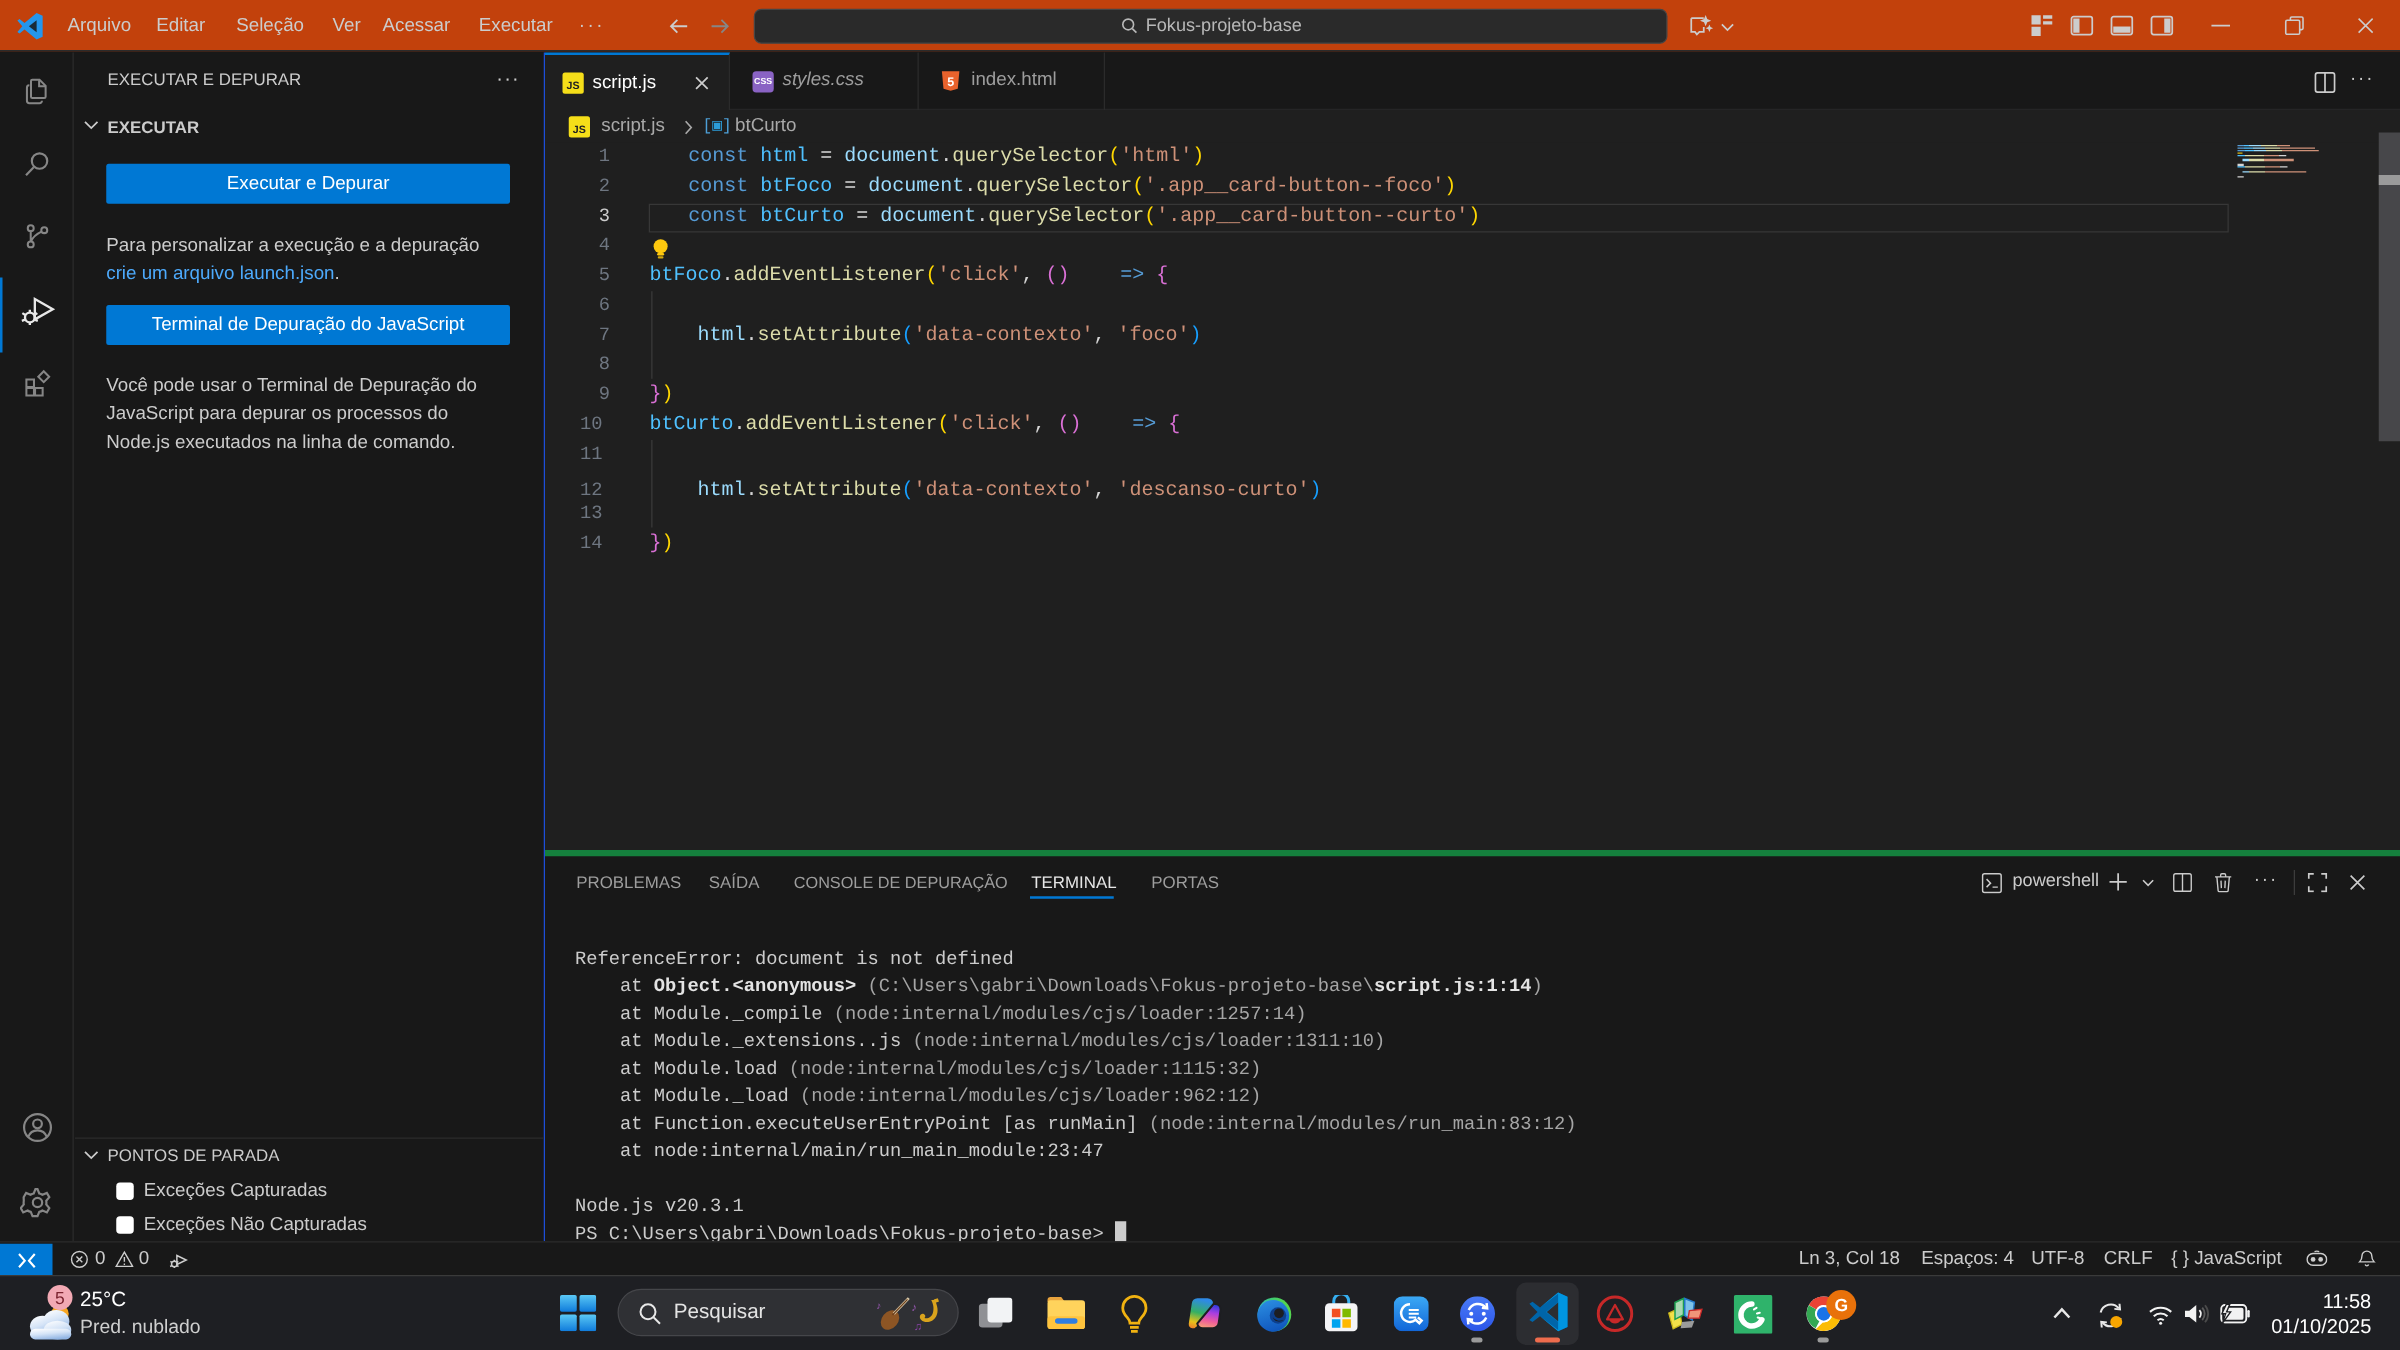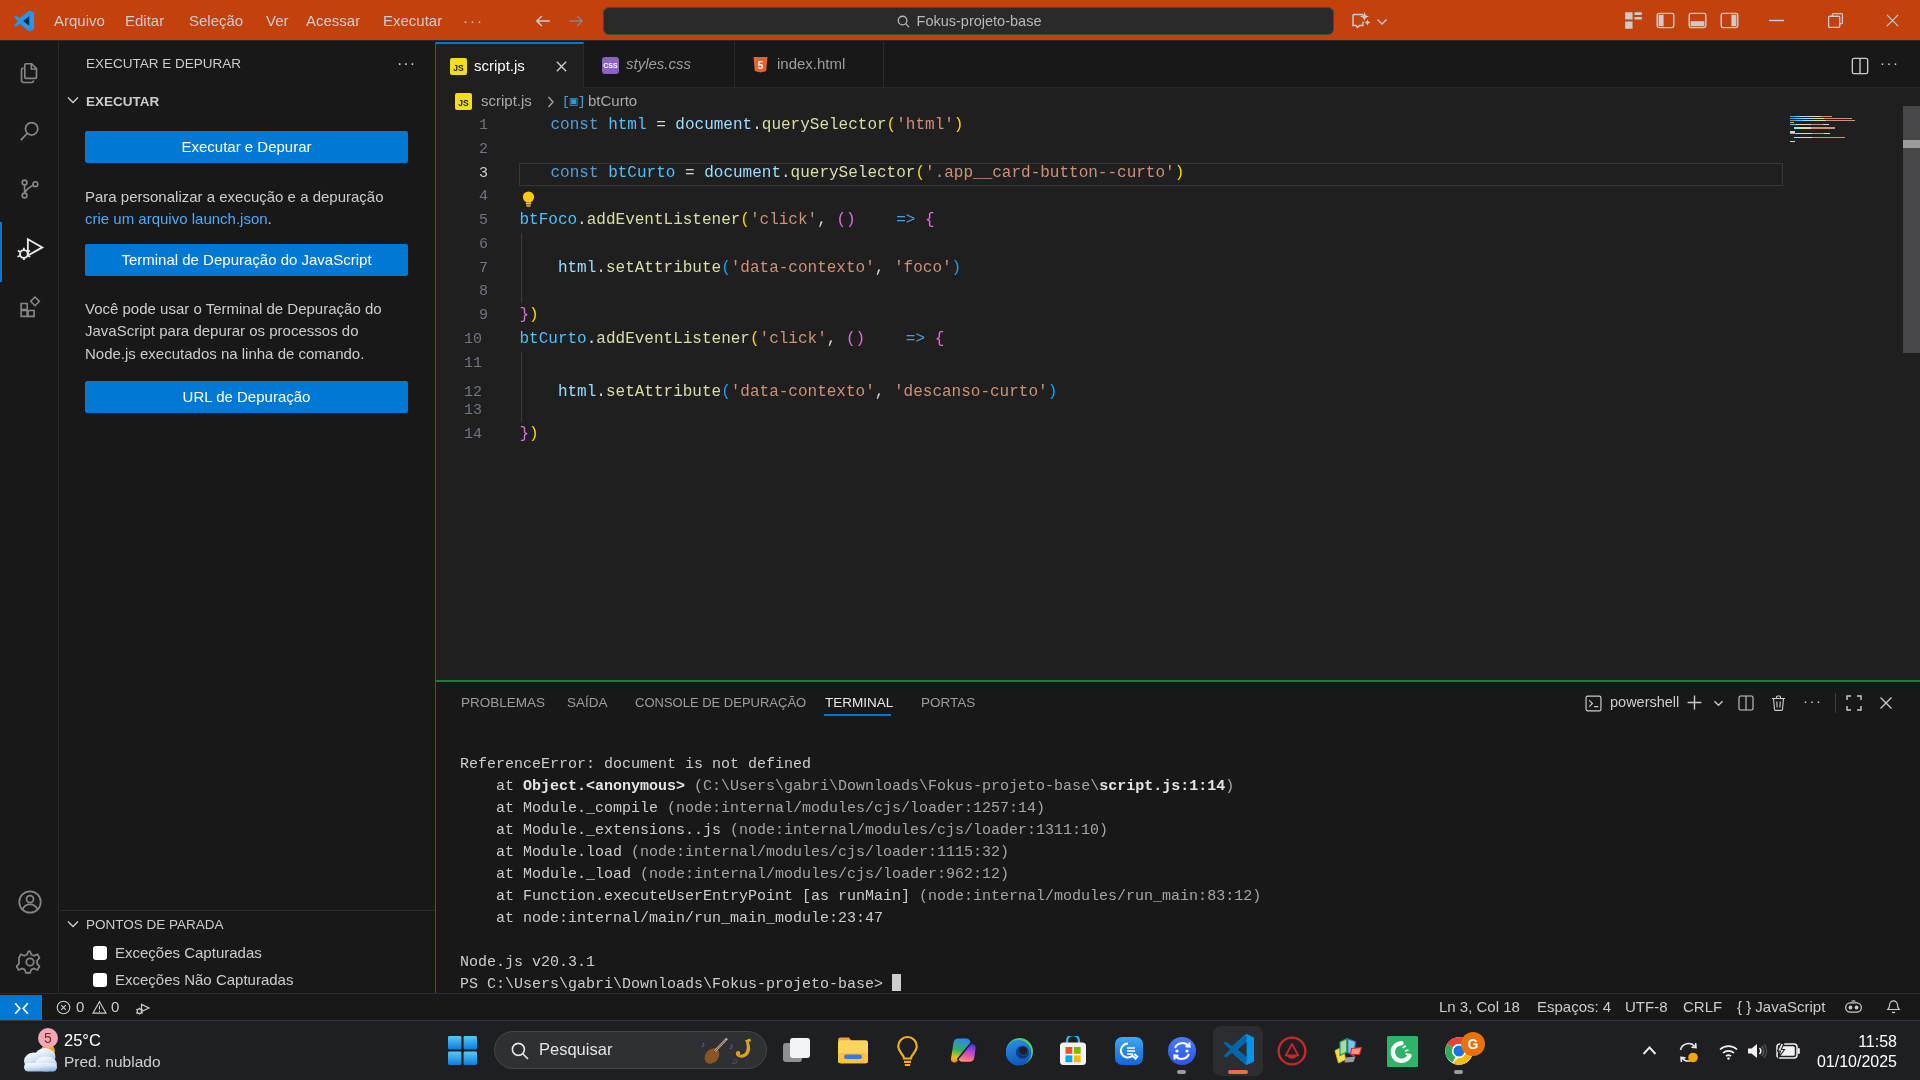--- a/index.html
+++ b/index.html
@@ -39,21 +39,21 @@
   .o { color:#d4d4d4; } .m { color:#dcdcaa; } .s { color:#ce9178; }
   .b1 { color:#ffd700; } .b2 { color:#da70d6; } .b3 { color:#179fff; }
   .ficon { width:17px;height:17px;background:#f5de19;border-radius:2px;color:#222;
     font-size:8.5px;font-weight:bold;text-align:center;line-height:20px;display:inline-block; }
   .cicon { width:17px;height:17px;background:#8a63c4;border-radius:3px;color:#fff;
     font-size:7px;font-weight:bold;text-align:center;line-height:17px;display:inline-block; }
   #minimap { position:absolute; left:1354px; top:0; width:112px; }
   .mm { position:absolute; height:1.4px; }
   
   #panel { position:absolute; left:436px; top:680px; width:1484px; height:313px; background:#181818;
-    border-top:2px solid #15803d; }
+    border-top:5px solid #15803d; }
   .ptab { position:absolute; top:0; height:42px; line-height:42px; font-size:13.5px; color:#9d9d9d; }
   #term { position:absolute; left:24px; top:72px; font-family:"Liberation Mono", monospace;
     font-size:15px; color:#cccccc; line-height:22px; white-space:pre; }
   #term .dim { color:#a5a5a5; }
   
   #statusbar { position:absolute; left:0; top:993px; width:1920px; height:27px; background:#181818;
     border-top:1px solid #2b2b2b; color:#cccccc; font-size:15px; }
   
   #taskbar { position:absolute; left:0; top:1020px; width:1920px; height:60px; background:#1e1f23;
     border-top:1px solid #3a3a3a; }
@@ -156,38 +156,37 @@
     <div class="abs" style="left:26px;top:14px;font-size:13.5px;color:#cccccc">EXECUTAR E DEPURAR</div>
     <div class="abs" style="left:337px;top:13px;font-size:16px;color:#cccccc;letter-spacing:1px">···</div>
     <svg class="abs" style="left:7px;top:54px" width="12" height="9" viewBox="0 0 12 9" fill="none" stroke="#cccccc" stroke-width="1.4">
         <path d="M1 1.5 L6 6.5 L11 1.5"></path>
       </svg>
     <div class="abs" style="left:26px;top:52px;font-size:13.5px;font-weight:bold;color:#cccccc">EXECUTAR</div>
     <div class="sbbtn" style="top:89px">Executar e Depurar</div>
     <div class="abs" style="left:25px;top:144px;width:340px;font-size:15px;line-height:22.4px;color:#cccccc">Para personalizar a execução e a depuração<br><a style="color:#4daafc;text-decoration:none">crie um arquivo launch.json</a>.</div>
     <div class="sbbtn" style="top:202px">Terminal de Depuração do JavaScript</div>
     <div class="abs" style="left:25px;top:256px;width:340px;font-size:15px;line-height:22.4px;color:#cccccc">Você pode usar o Terminal de Depuração do<br>JavaScript para depurar os processos do<br>Node.js executados na linha de comando.</div>
-    <div class="sbbtn" style="top:339px">URL de Depuração</div>
     <div class="abs" style="left:0;top:868px;width:375px;height:1px;background:#2b2b2b"></div>
     <svg class="abs" style="left:7px;top:878px" width="12" height="9" viewBox="0 0 12 9" fill="none" stroke="#cccccc" stroke-width="1.4">
         <path d="M1 1.5 L6 6.5 L11 1.5"></path>
       </svg>
     <div class="abs" style="left:26px;top:875px;font-size:13.5px;font-weight:normal;color:#cccccc">PONTOS DE PARADA</div>
     <div class="abs" style="left:33px;top:904px;width:14px;height:14px;background:#ffffff;border-radius:3px"></div>
     <div class="abs" style="left:55px;top:902px;font-size:15px;color:#cccccc">Exceções Capturadas</div>
     <div class="abs" style="left:33px;top:931px;width:14px;height:14px;background:#ffffff;border-radius:3px"></div>
     <div class="abs" style="left:55px;top:929px;font-size:15px;color:#cccccc">Exceções Não Capturadas</div>
   </div>
   <div id="editor">
     <div id="code">
       <div class="abs" style="left:83px;top:48.6px;width:1264px;height:23.8px;border:1px solid #373737"></div>
       <div class="abs" style="left:85px;top:119px;width:1px;height:70px;background:#3b3b3b"></div>
       <div class="abs" style="left:85px;top:238px;width:1px;height:70px;background:#3b3b3b"></div>
       <div class="cl" style="top:0px"><span class="ln" style="left:16px">1</span><span class="ct"><i class="k">const</i> <i class="v">html</i> <i class="o">=</i> <i class="d">document</i><i class="o">.</i><i class="m">querySelector</i><i class="b1">(</i><i class="s">'html'</i><i class="b1">)</i></span></div>
-      <div class="cl" style="top:23.77px"><span class="ln" style="left:16px">2</span></div>
+      <div class="cl" style="top:23.77px"><span class="ln" style="left:16px">2</span><span class="ct"><i class="k">const</i> <i class="v">btFoco</i> <i class="o">=</i> <i class="d">document</i><i class="o">.</i><i class="m">querySelector</i><i class="b1">(</i><i class="s">'.app__card-button--foco'</i><i class="b1">)</i></span></div>
       <div class="cl" style="top:47.54px"><span class="ln" style="left:16px;color:#cccccc">3</span><span class="ct"><i class="k">const</i> <i class="v">btCurto</i> <i class="o">=</i> <i class="d">document</i><i class="o">.</i><i class="m">querySelector</i><i class="b1">(</i><i class="s">'.app__card-button--curto'</i><i class="b1">)</i></span></div>
       <div class="cl" style="top:71.31px"><span class="ln" style="left:16px">4</span></div>
       <svg class="abs" style="left:84px;top:76px" width="17" height="19" viewBox="0 0 17 19">
           <circle cx="8.5" cy="7" r="5.6" fill="#fec80e"></circle>
           <rect x="5.7" y="12.4" width="5.6" height="2" rx="1" fill="#fec80e"></rect>
           <rect x="6.2" y="15" width="4.6" height="1.8" rx="0.9" fill="#d5a90c"></rect>
         </svg>
       <div class="cl" style="top:95.08px"><span class="ln" style="left:16px">5</span><span class="ct"><i class="v">btFoco</i><i class="o">.</i><i class="m">addEventListener</i><i class="b1">(</i><i class="s">'click'</i><i class="o">,</i> <i class="b2">()</i> <i class="k">=&gt;</i> <i class="b2">{</i></span></div>
       <div class="cl" style="top:118.85px"><span class="ln" style="left:16px">6</span></div>
       <div class="cl" style="top:142.62px"><span class="ln" style="left:16px">7</span><span class="ct">    <i class="d2">html</i><i class="o">.</i><i class="m">setAttribute</i><i class="b3">(</i><i class="s">'data-contexto'</i><i class="o">,</i> <i class="s">'foco'</i><i class="b3">)</i></span></div>

